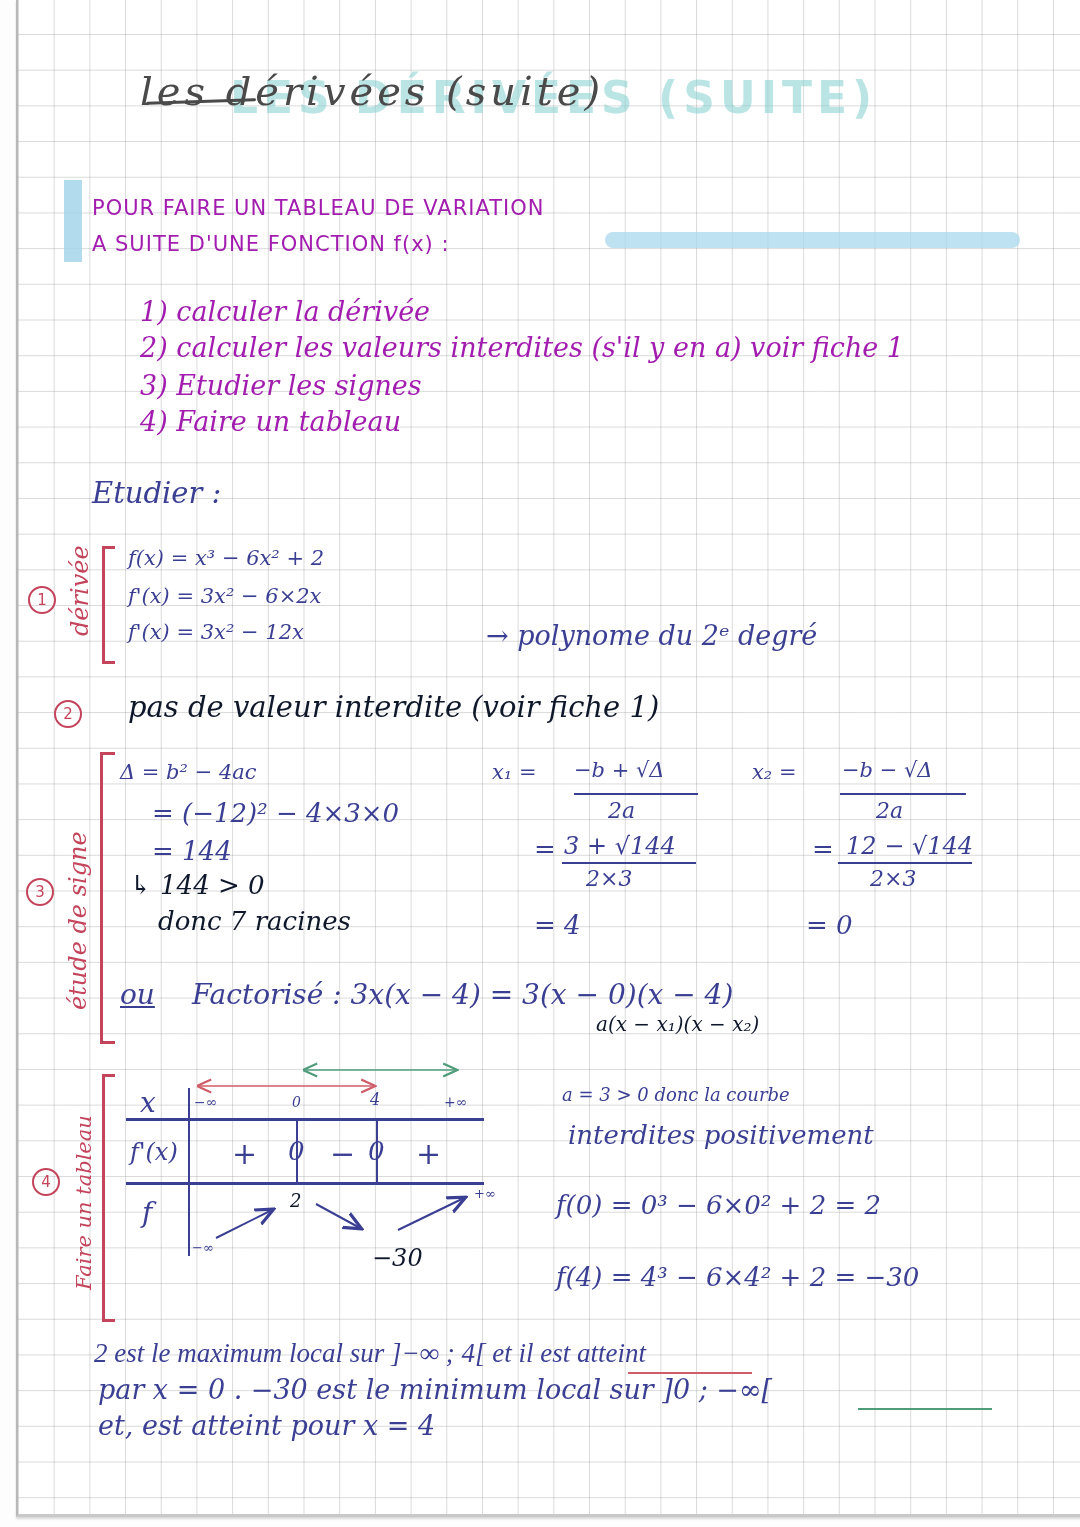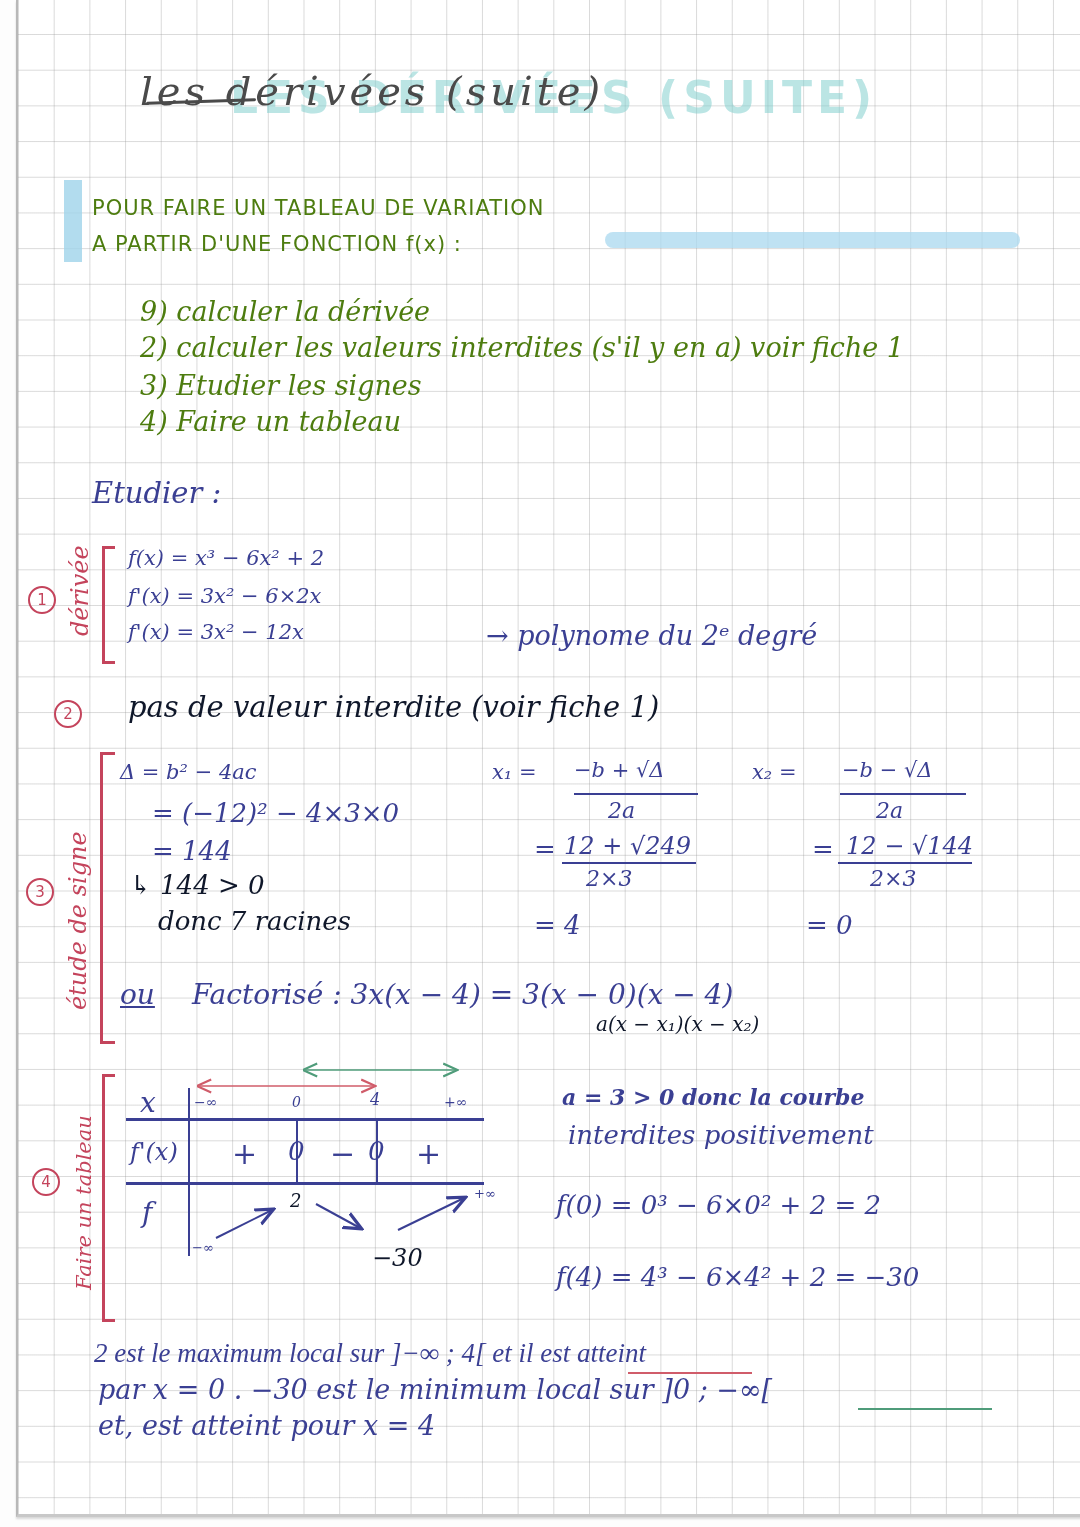--- a/index.html
+++ b/index.html
@@ -16,21 +16,21 @@
         linear-gradient(to bottom, rgba(150,150,150,0.35) 1px, transparent 1px);
       background-size: 35.7px 35.7px;
       background-position: 0px 34px;
       border-left: 2px solid #b8b8b8;
       border-bottom: 3px solid #c8c8c8;
       box-shadow: 0 2px 2px rgba(0,0,0,0.15);
     }
     .hw { position: absolute; white-space: nowrap; font-family: "DejaVu Serif", serif; font-style: italic; }
     .blue { color: #3a3f93; }
     .red { color: #0f172a; }
-    .grey { color: #4d7c0f; }
+    .grey { color: #a21caf; }
     .caps { font-family: "DejaVu Sans", sans-serif; font-style: normal; letter-spacing: 1px; }
 
     
     .title-hl {
       position: absolute; left: 230px; top: 72px; width: 680px; height: 48px;
       color: #84d0cf; opacity: 0.55; font-family: "DejaVu Sans", sans-serif; font-weight: bold;
       font-size: 44px; letter-spacing: 5px;
     }
     .title { left: 140px; top: 68px; font-size: 40px; color: #4a4a4a; letter-spacing: 4px; }
     .title-line { position: absolute; left: 146px; top: 100px; width: 110px; height: 3px; background: #4a4a4a; border-radius: 2px; transform: rotate(-2deg); }
@@ -65,23 +65,23 @@
 
 <div class="paper"></div>
 
 <div class="title-hl">LES DÉRIVÉES (SUITE)</div>
 <div class="title-line"></div>
 <div class="hw title">les dérivées (suite)</div>
 
 <div class="side-bar"></div>
 <div class="line-hl"></div>
 <div class="hw caps grey heading" style="left:92px; top:196px;">POUR FAIRE UN TABLEAU DE VARIATION</div>
-<div class="hw caps grey heading" style="left:92px; top:232px;">A PARTIR D'UNE FONCTION f(x) :</div>
-
-<div class="hw grey step" style="left:140px; top:296px;">9) calculer la dérivée</div>
+<div class="hw caps grey heading" style="left:92px; top:232px;">A SUITE D'UNE FONCTION f(x) :</div>
+
+<div class="hw grey step" style="left:140px; top:296px;">1) calculer la dérivée</div>
 <div class="hw grey step" style="left:140px; top:332px;">2) calculer les valeurs interdites (s'il y en a) voir fiche 1</div>
 <div class="hw grey step" style="left:140px; top:370px;">3) Etudier les signes</div>
 <div class="hw grey step" style="left:140px; top:406px;">4) Faire un tableau</div>
 
 <div class="hw blue" style="left:92px; top:476px; font-size:29px;">Etudier :</div>
 
 <div class="circ" style="left:28px; top:586px;">1</div>
 <div class="vlabel" style="left:66px; top:636px;">dérivée</div>
 <div class="bracket" style="left:102px; top:546px; width:10px; height:112px;"></div>
 <div class="hw blue math" style="left:128px; top:546px;">f(x) = x³ − 6x² + 2</div>
@@ -100,21 +100,21 @@
 <div class="hw blue math" style="left:152px; top:798px; font-size:26px;">= (−12)² − 4×3×0</div>
 <div class="hw blue math" style="left:152px; top:836px; font-size:26px;">= 144</div>
 <div class="hw red" style="left:130px; top:870px; font-size:26px;">↳ 144 &gt; 0</div>
 <div class="hw red" style="left:158px; top:906px; font-size:26px;">donc 7 racines</div>
 
 <div class="hw blue math" style="left:492px; top:760px;">x₁ =</div>
 <div class="hw blue math" style="left:574px; top:758px;">−b + √Δ</div>
 <div class="frac-line" style="left:574px; top:793px; width:124px;"></div>
 <div class="hw blue" style="left:608px; top:798px; font-size:22px;">2a</div>
 <div class="hw blue" style="left:534px; top:834px; font-size:26px;">=</div>
-<div class="hw blue" style="left:564px; top:832px; font-size:24px;">12 + √249</div>
+<div class="hw blue" style="left:564px; top:832px; font-size:24px;">3 + √144</div>
 <div class="frac-line" style="left:562px; top:862px; width:134px;"></div>
 <div class="hw blue" style="left:586px; top:866px; font-size:22px;">2×3</div>
 <div class="hw blue" style="left:534px; top:910px; font-size:26px;">= 4</div>
 
 <div class="hw blue math" style="left:752px; top:760px;">x₂ =</div>
 <div class="hw blue math" style="left:842px; top:758px;">−b − √Δ</div>
 <div class="frac-line" style="left:840px; top:793px; width:126px;"></div>
 <div class="hw blue" style="left:876px; top:798px; font-size:22px;">2a</div>
 <div class="hw blue" style="left:812px; top:834px; font-size:26px;">=</div>
 <div class="hw blue" style="left:846px; top:832px; font-size:24px;">12 − √144</div>
@@ -186,21 +186,21 @@
     </g>
     <g>
       <line x1="200" y1="1086" x2="374" y2="1086" stroke="#d05c6a" stroke-width="1.6" marker-start="url(#ah-red-s)" marker-end="url(#ah-red)"></line>
     </g>
     <g>
       <line x1="306" y1="1070" x2="456" y2="1070" stroke="#4f9c7a" stroke-width="1.6" marker-start="url(#ah-green-s)" marker-end="url(#ah-green)"></line>
     </g>
   </svg>
 </div>
 
-<div class="hw blue" style="left:562px; top:1084px; font-size:22px;font-weight:bold;">a = 3 &gt; 0 donc la courbe</div>
+<div class="hw blue" style="left:562px; top:1084px; font-size:18px;">a = 3 &gt; 0 donc la courbe</div>
 <div class="hw blue" style="left:568px; top:1120px; font-size:26px;">interdites positivement</div>
 <div class="hw blue" style="left:556px; top:1190px; font-size:26px;">f(0) = 0³ − 6×0² + 2 = 2</div>
 <div class="hw blue" style="left:556px; top:1262px; font-size:26px;">f(4) = 4³ − 6×4² + 2 = −30</div>
 
 <div class="hw blue" style="left:94px; top:1338px; font-size:27px;font-family:Liberation Serif, serif;">
   <span>2 est le maximum local sur</span>
   <span>]−∞ ; 4[</span>
   <span>et il est atteint</span>
 </div>
 <div class="ul-red" style="left:628px; top:1372px; width:124px;"></div>

